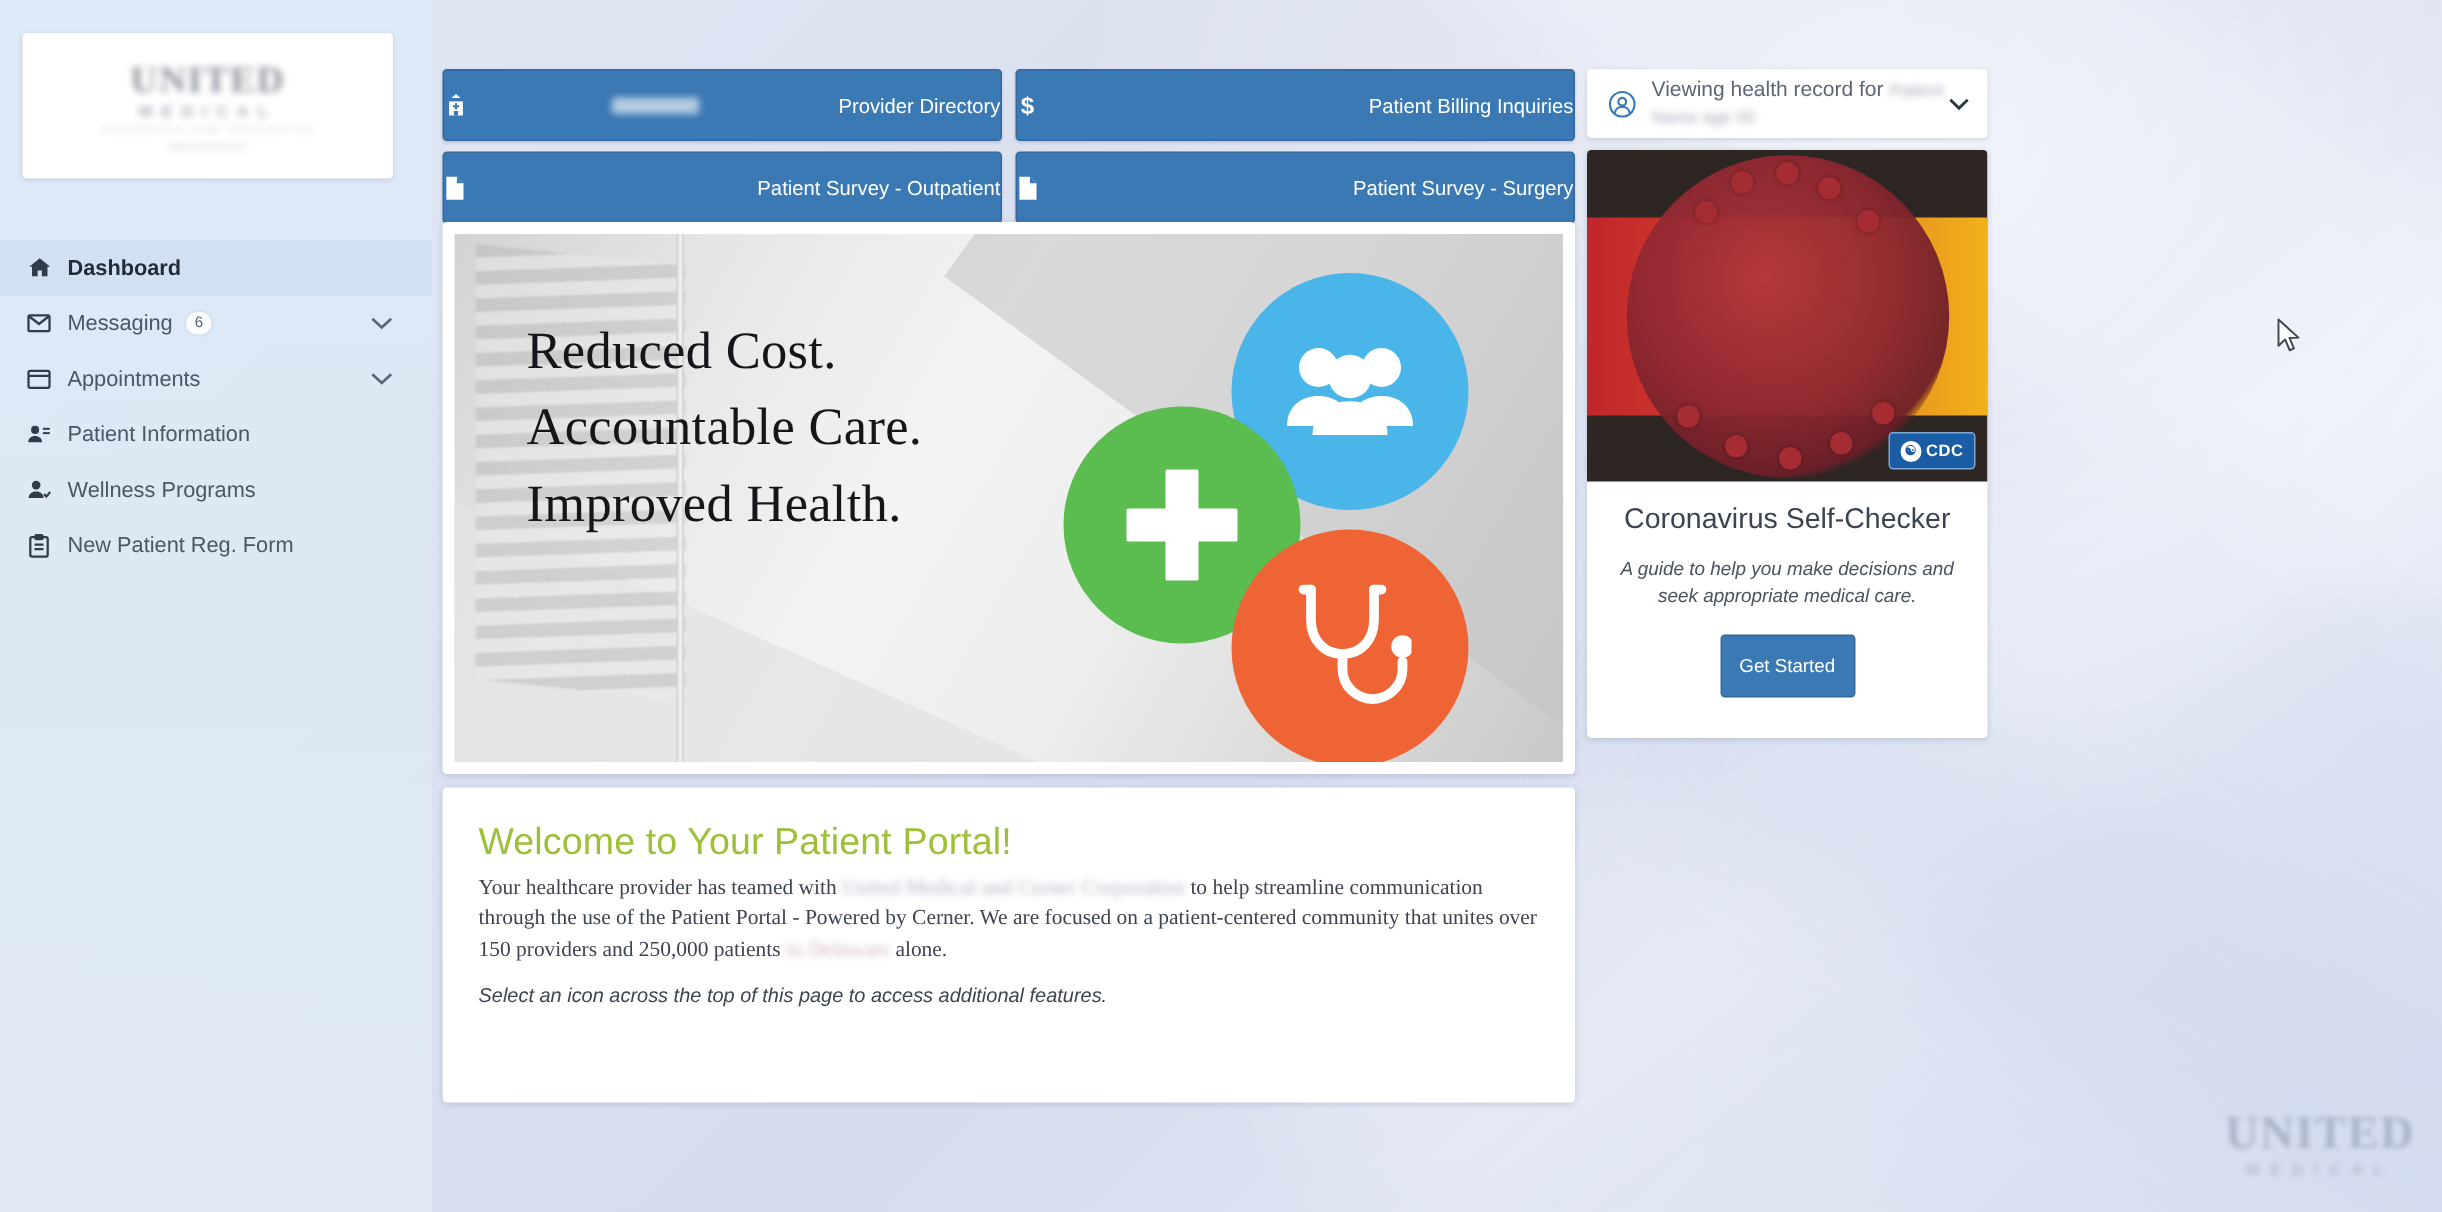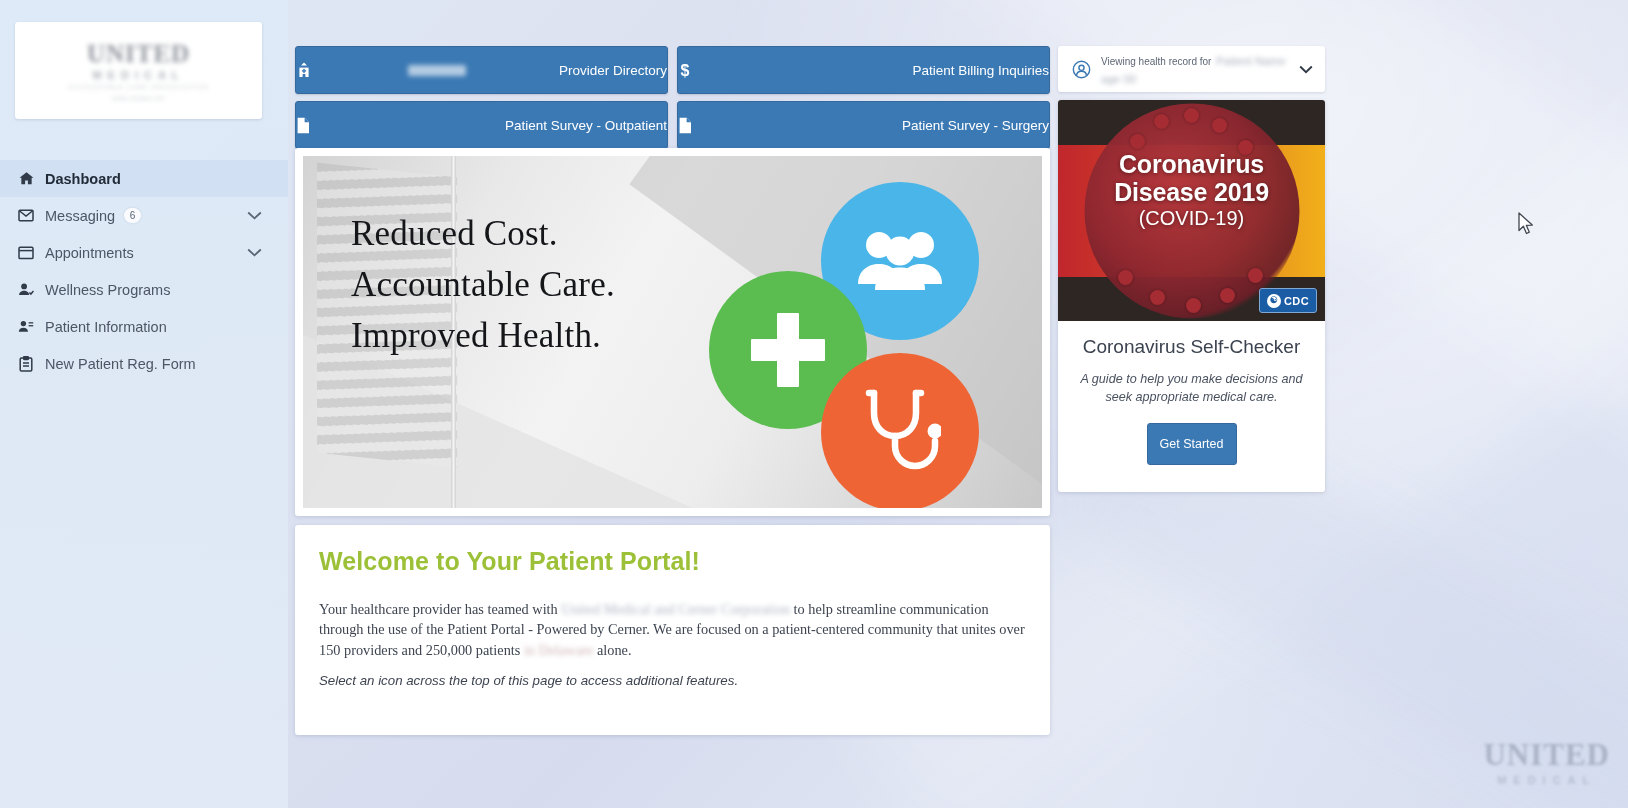--- a/index.html
+++ b/index.html
@@ -188,24 +188,24 @@
   
   .welcome-card {
     position: absolute; left: 7px; top: 525px;
     width: 755px; height: 210px;
     background: #ffffff;
     border-radius: 3px;
     box-shadow: 0 1px 4px rgba(50,70,110,0.18);
     padding: 22px 24px;
   }
   .welcome-title {
-    font-size: 25px; font-weight: bold;
+    font-size: 25px; font-weight: normal;
     color: #9cc037;
     letter-spacing: 0.1px;
-    margin-bottom: 23px;
+    margin-bottom: 6px;
   }
   .welcome-body {
     font-size: 14.3px;
     line-height: 1.43;
     color: #3d4450;
     font-family: Liberation Serif, serif;
   }
   .blurred-text {
     filter: blur(2.6px);
     opacity: 0.55;
@@ -226,21 +226,21 @@
     width: 267px; height: 46px;
     background: #ffffff;
     border-radius: 3px;
     box-shadow: 0 1px 3px rgba(50,70,110,0.16);
     display: flex; align-items: center;
     padding: 0 12px;
     cursor: pointer;
   }
   .record-ico { flex: 0 0 22px; display: flex; align-items: center; justify-content: center; color: #3b79b4; }
   .record-txt { margin-left: 9px; flex: 1 1 auto; }
-  .record-line1 { font-size: 10px; color: #5c6personal; color: #5c6675; line-height: 1.25; }
+  .record-line1 { font-size: 14px; color: #5c6personal; color: #5c6675; line-height: 1.25; }
   .record-line2 {
     font-size: 11.5px; color: #7f8a9c; line-height: 1.25;
     filter: blur(2.5px); opacity: 0.7; user-select: none;
   }
   .record-chev { flex: 0 0 14px; display: flex; align-items: center; color: #2f3945; }
 
   .covid-card {
     position: absolute; left: 770px; top: 100px;
     width: 267px; height: 392px;
     background: #ffffff;
@@ -399,38 +399,38 @@
         <span class="nav-chev">
           <svg width="15" height="9" viewBox="0 0 15 9" fill="none" stroke="currentColor" stroke-width="1.8">
               <path d="M1.2 1.5 7.5 7.3 13.8 1.5"></path>
             </svg>
         </span>
       </div>
 
       <div class="nav-item">
         <span class="nav-ico">
           <svg width="16" height="15" viewBox="0 0 16 15" fill="currentColor">
-            <circle cx="6.1" cy="4.4" r="2.9"></circle>
-            <path d="M1.1 13c0-2.7 2.3-4.3 5-4.3s5 1.6 5 4.3z"></path>
-            <path d="M11.4 10.4l1.5 1.7 2.6-3.1" stroke="currentColor" stroke-width="1.5" fill="none"></path>
-          </svg>
-        </span>
-        <span class="nav-label">Wellness Programs</span>
-      </div>
-
-      <div class="nav-item">
-        <span class="nav-ico">
-          <svg width="16" height="15" viewBox="0 0 16 15" fill="currentColor">
             <circle cx="5.4" cy="4.6" r="2.7"></circle>
             <path d="M0.8 12.8c0-2.6 2.1-4.1 4.6-4.1s4.6 1.5 4.6 4.1z"></path>
             <rect x="10.6" y="3.2" width="4.6" height="1.3"></rect>
             <rect x="10.6" y="6.1" width="4.6" height="1.3"></rect>
           </svg>
         </span>
         <span class="nav-label">Patient Information</span>
+      </div>
+
+      <div class="nav-item">
+        <span class="nav-ico">
+          <svg width="16" height="15" viewBox="0 0 16 15" fill="currentColor">
+            <circle cx="6.1" cy="4.4" r="2.9"></circle>
+            <path d="M1.1 13c0-2.7 2.3-4.3 5-4.3s5 1.6 5 4.3z"></path>
+            <path d="M11.4 10.4l1.5 1.7 2.6-3.1" stroke="currentColor" stroke-width="1.5" fill="none"></path>
+          </svg>
+        </span>
+        <span class="nav-label">Wellness Programs</span>
       </div>
 
       <div class="nav-item">
         <span class="nav-ico">
           <svg width="14" height="16" viewBox="0 0 14 16" fill="none" stroke="currentColor" stroke-width="1.5">
             <rect x="1.2" y="2" width="11.6" height="13" rx="1.2"></rect>
             <rect x="4.6" y="0.8" width="4.8" height="2.6" rx="0.7" fill="currentColor"></rect>
             <path d="M4 7h6M4 10h6"></path>
           </svg>
         </span>
@@ -568,25 +568,20 @@
         <span class="spike" style="left:126px; top:8px;"></span>
         <span class="spike" style="left:154px; top:18px;"></span>
         <span class="spike" style="left:72px;  top:34px;"></span>
         <span class="spike" style="left:180px; top:40px;"></span>
         <span class="spike" style="left:60px;  top:170px;"></span>
         <span class="spike" style="left:92px;  top:190px;"></span>
         <span class="spike" style="left:128px; top:198px;"></span>
         <span class="spike" style="left:162px; top:188px;"></span>
         <span class="spike" style="left:190px; top:168px;"></span>
 
-        <div class="covid-title">
-          <div>Coronavirus</div>
-          <div>Disease 2019</div>
-          <div class="covid-sub">(COVID-19)</div>
-        </div>
 
         <div class="cdc-badge">
           <span class="cdc-mark">☯</span>
           <span>CDC</span>
         </div>
       </div>
 
       <div class="covid-body">
         <div class="covid-h">Coronavirus Self-Checker</div>
         <div class="covid-p">A guide to help you make decisions and seek appropriate medical care.</div>

